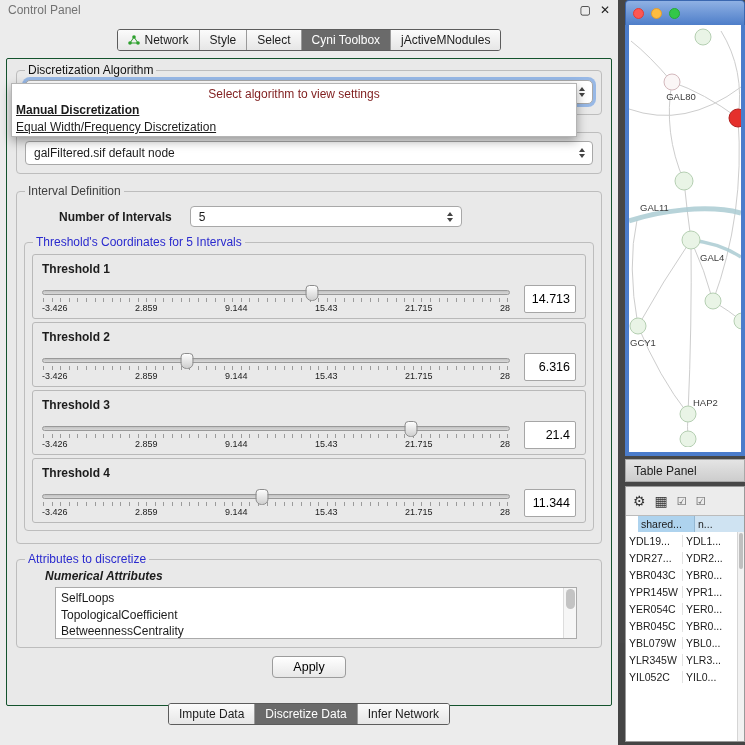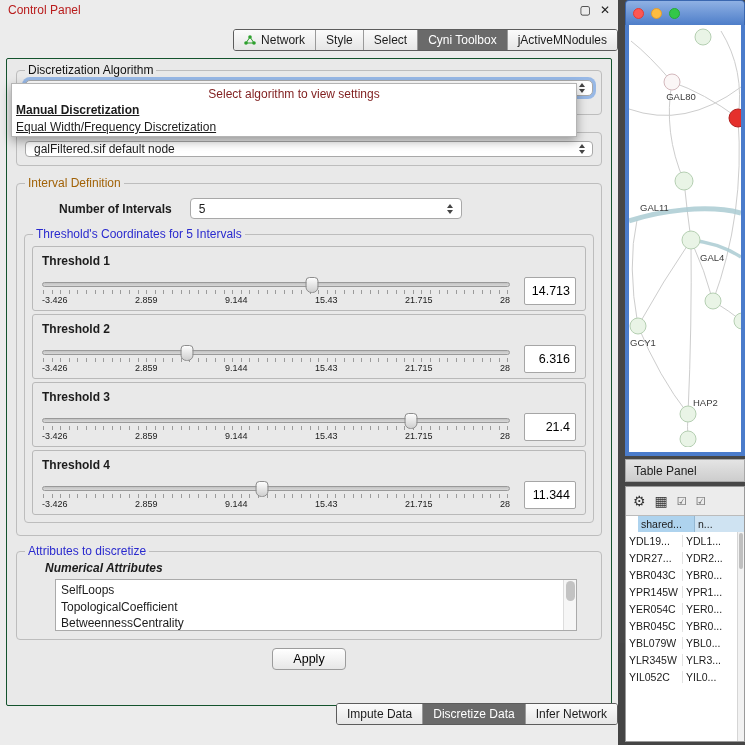--- a/index.html
+++ b/index.html
@@ -8,40 +8,40 @@
     font-family: "Liberation Sans", sans-serif;
     background:#454545;
     position:relative;
     overflow:hidden;
     font-size:12px;
     color:#1c1c1c;
   }
   
   .control-panel { position:absolute; left:0; top:0; width:618px; height:745px; background:#ececec; }
   .cp-titlebar { height:20px; display:flex; align-items:center; padding:0 8px; background:#ececec; }
-  .cp-title { font-size:12px; color:#b91c1c; }
+  .cp-title { font-size:12px; color:#737373; }
   .win-btns { margin-left:auto; display:flex; gap:9px; align-items:center; color:#222; }
   .win-btns span { cursor:default; font-size:12px; line-height:12px; }
 
-  .top-tabs, .bottom-tabs { display:flex; justify-content:flex-end; }
+  .top-tabs, .bottom-tabs { display:flex; justify-content:center; }
   .top-tabs { margin-top:9px; }
   .tabgroup { display:flex; border:1px solid #5c5c5c; border-radius:3px; overflow:hidden; background:#f2f2f2; }
   .tab { display:flex; align-items:center; gap:5px; padding:3px 10px; font-size:12px; background:linear-gradient(#fbfbfb,#e6e6e6); border-left:1px solid #9a9a9a; white-space:nowrap; }
   .tab:first-child { border-left:none; }
   .tab.selected { background:#6a6a6a; color:#fff; }
 
   .cp-main { position:absolute; left:6px; top:58px; width:606px; height:648px; border:1px solid #14532d; background:#e9e9e9; border-radius:2px; }
 
   fieldset { border:1px solid #bdbdbd; border-radius:4px; }
   legend { font-size:12px; padding:0 3px; margin-left:8px; color:#111; }
-  legend.green { color:#a16207; }
+  legend.green { color:#404040; }
   legend.blue { color:#2a2ace; }
 
   .algo-box { margin:4px 9px 0; height:52px; position:relative; }
-  .combo { display:flex; align-items:center; height:16px; background:#fff; border:1px solid #a8a8a8; border-radius:4px; padding:0 4px 0 8px; font-size:12px; }
+  .combo { display:flex; align-items:center; height:24px; background:#fff; border:1px solid #a8a8a8; border-radius:4px; padding:0 4px 0 8px; font-size:12px; }
   .combo-text { flex:1; white-space:nowrap; overflow:hidden; }
   .spin { width:13px; display:flex; flex-direction:column; align-items:center; gap:2px; }
   .spin .u { width:0; height:0; border-left:3px solid transparent; border-right:3px solid transparent; border-bottom:4px solid #444; }
   .spin .d { width:0; height:0; border-left:3px solid transparent; border-right:3px solid transparent; border-top:4px solid #444; }
   .algo-combo { margin:3px 8px 0; box-shadow:0 0 0 3px rgba(97,152,228,.6); border-radius:5px; }
 
   .popup { position:absolute; left:4px; top:24px; width:566px; background:#fff; border:1px solid #b4b4b4; box-shadow:0 4px 10px rgba(0,0,0,.35); z-index:9; }
   .popup .ph { color:#7f1d1d; text-align:center; padding:3px 0 1px; }
   .popup .opt { padding:1px 4px 2px;text-decoration:underline; }
   .popup .opt.b { font-weight:bold; }

